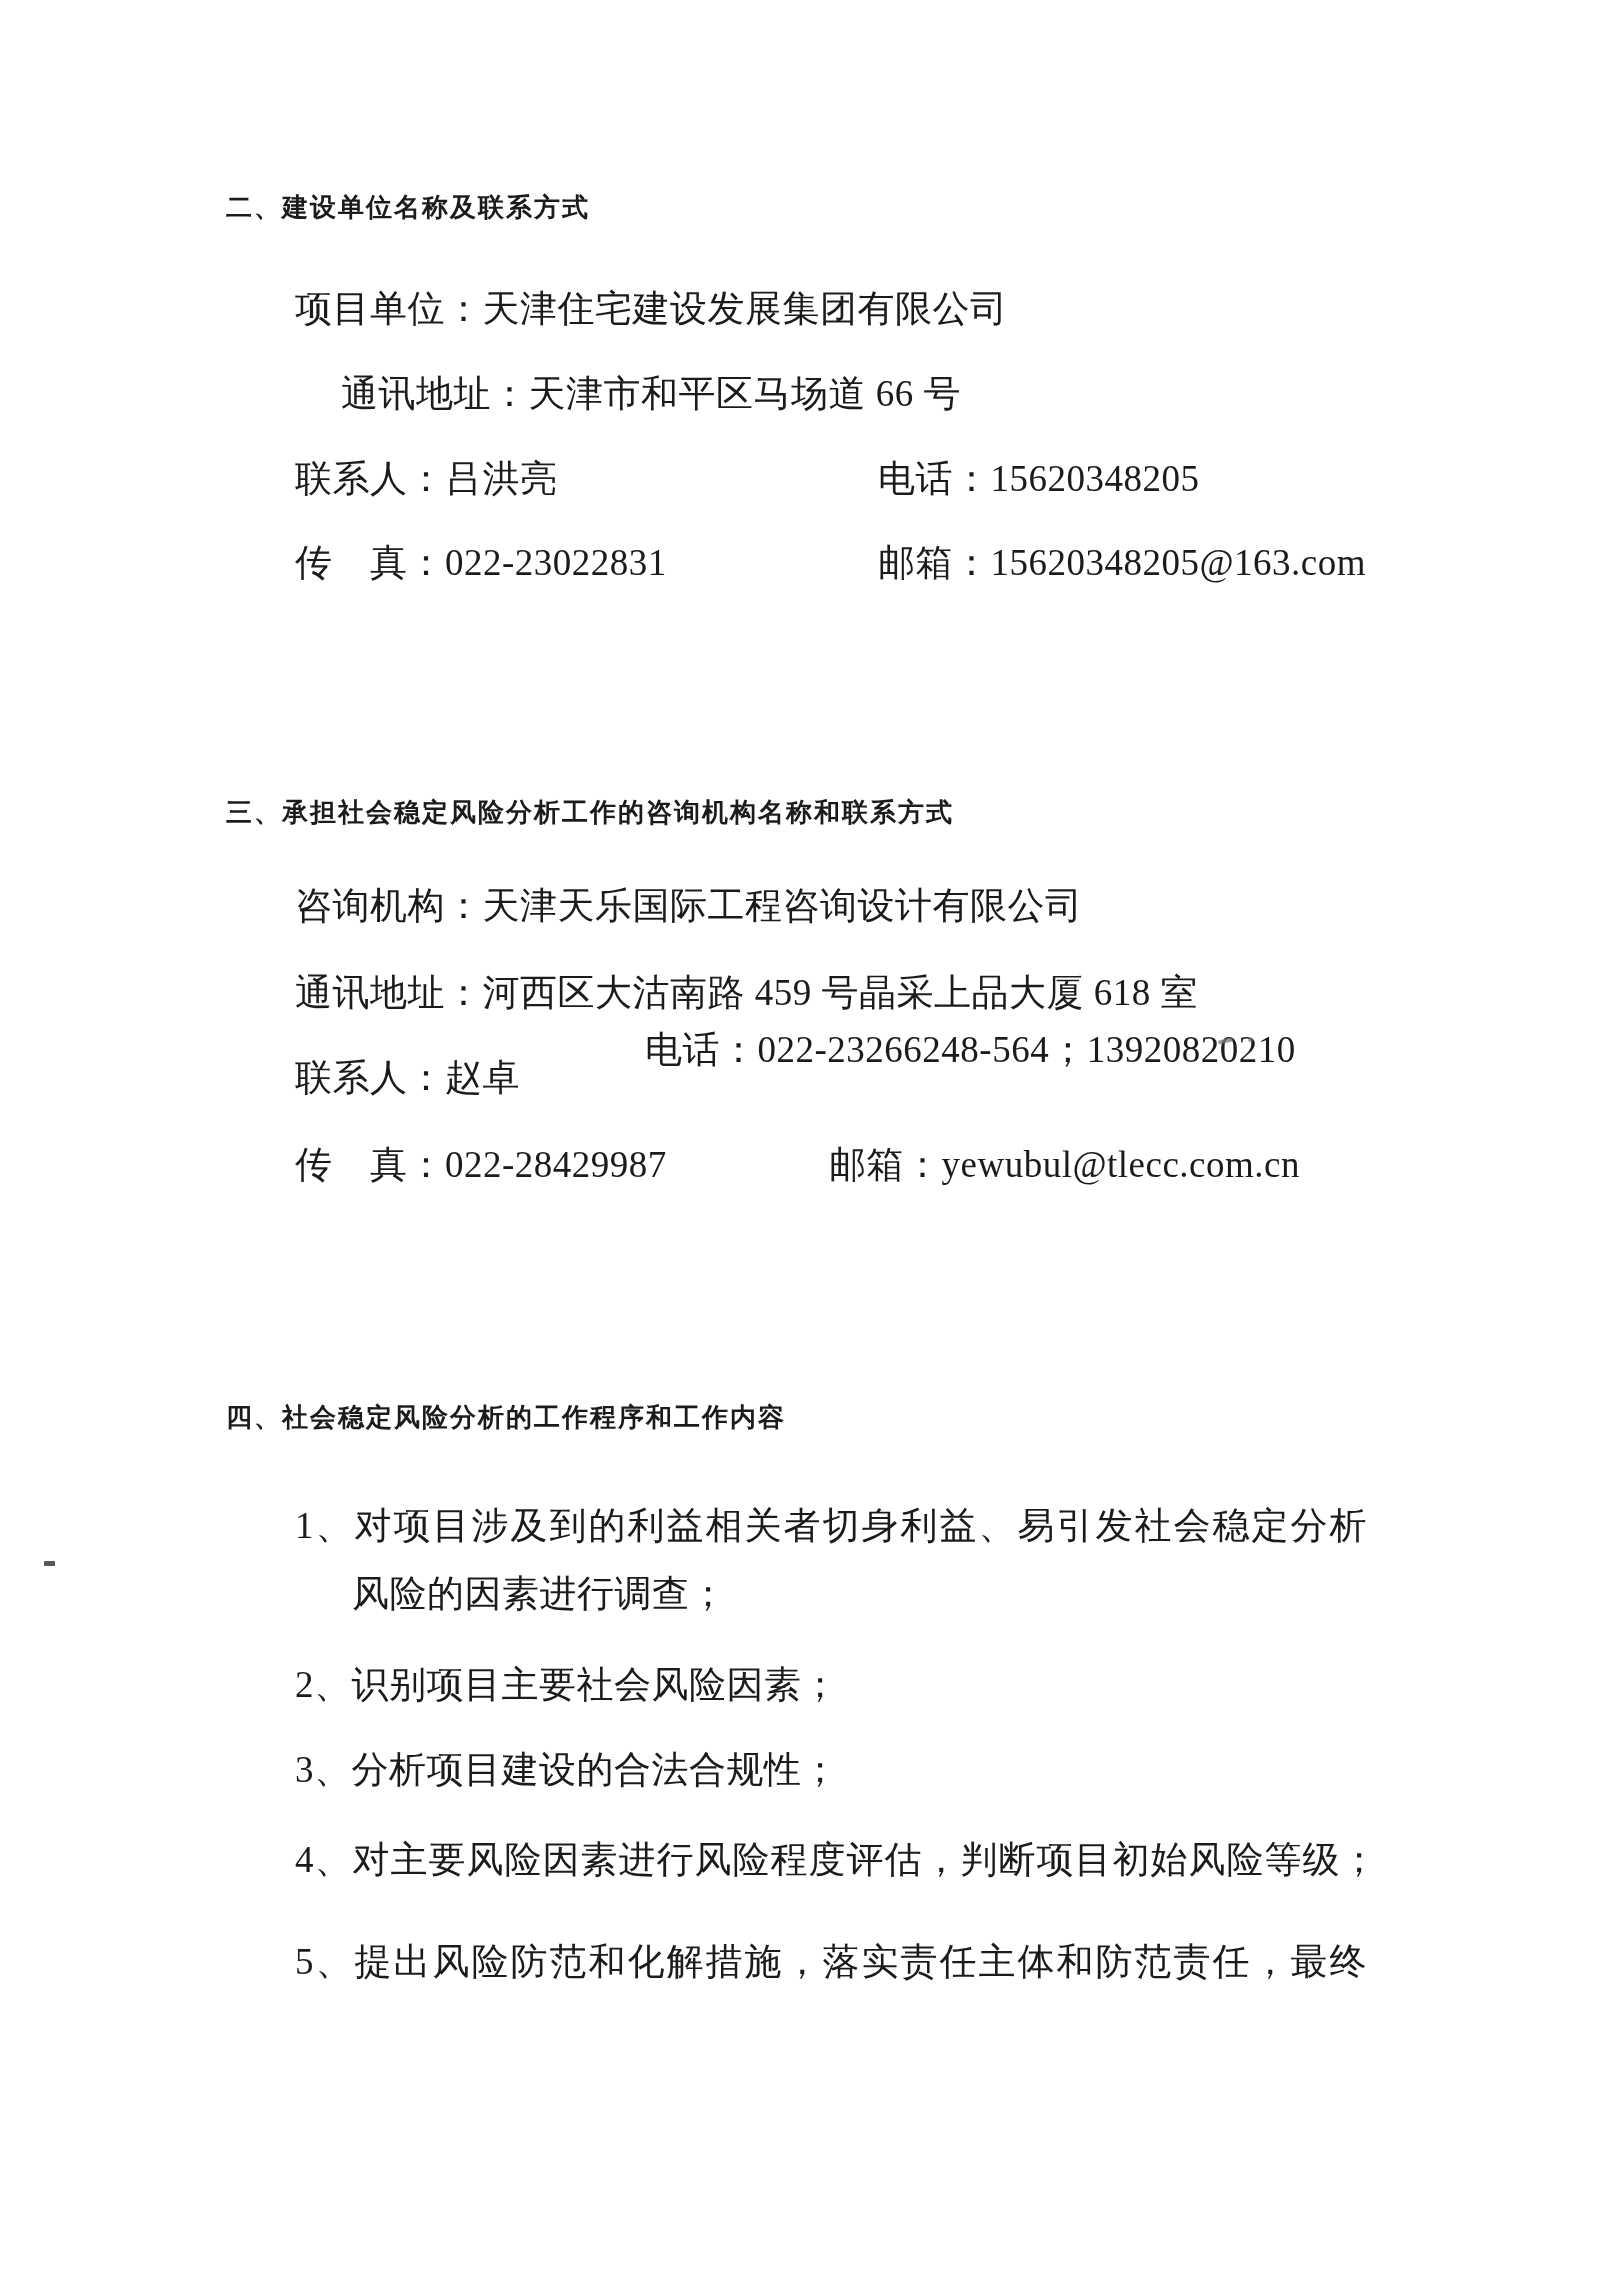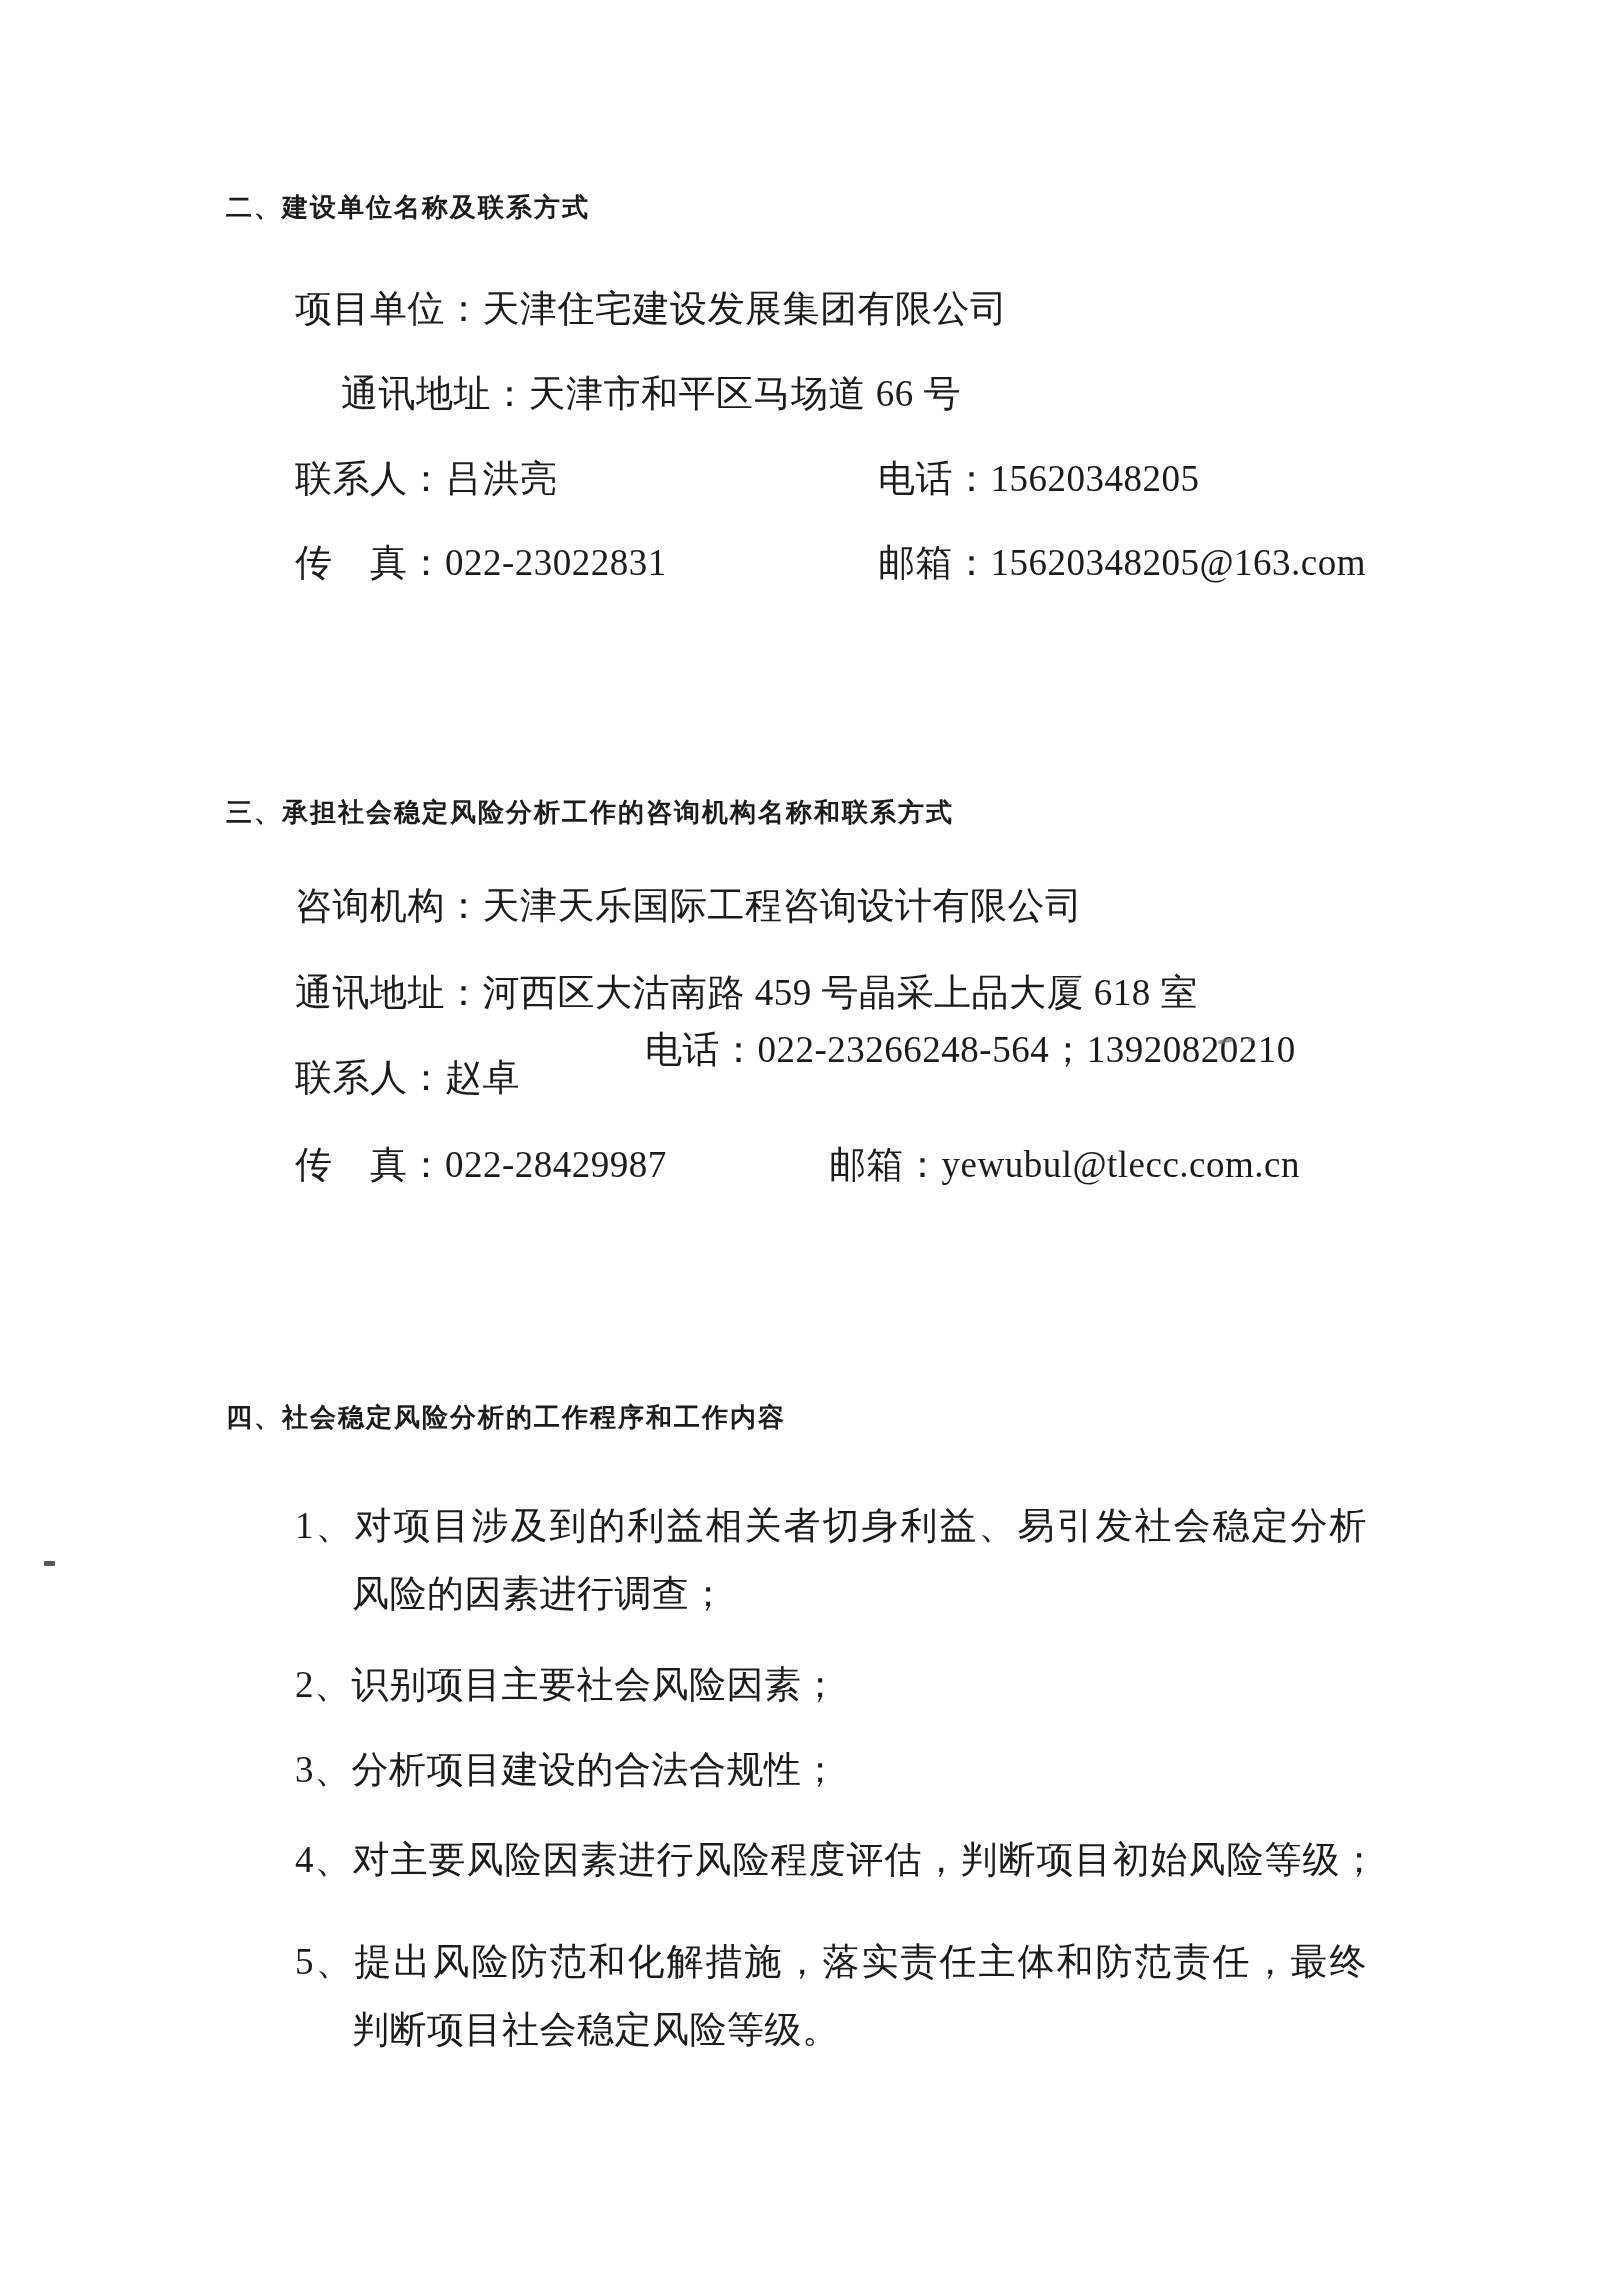--- a/index.html
+++ b/index.html
@@ -91,20 +91,19 @@
   <div class="line" style="left:352px; top:1572px;">风险的因素进行调查；</div>
 
   <div class="line" style="left:295px; top:1663px;"><span>2、</span><span>识别项目主要社会风险因素；</span></div>
 
   <div class="line" style="left:295px; top:1748px;"><span>3、</span><span>分析项目建设的合法合规性；</span></div>
 
   <div class="line ls2" style="left:295px; top:1838px;"><span>4、</span><span>对主要风险因素进行风险程度评估，判断项目初始风险等级；</span></div>
 
   <div class="line ls4" style="left:295px; top:1923px;"><span>5、</span><span>提出风险防范和化解措施，落实责任主体和防范责任，最终</span></div>
 
-  <div class="line" style="left:352px; top:2008px;">判断项目社会稳定风险等级。</div>
 
   <div class="artifact dash-right"></div>
   <div class="artifact dot-right"></div>
   <div class="artifact dash-left"></div>
 
 </div>
 
 
 </body></html>

